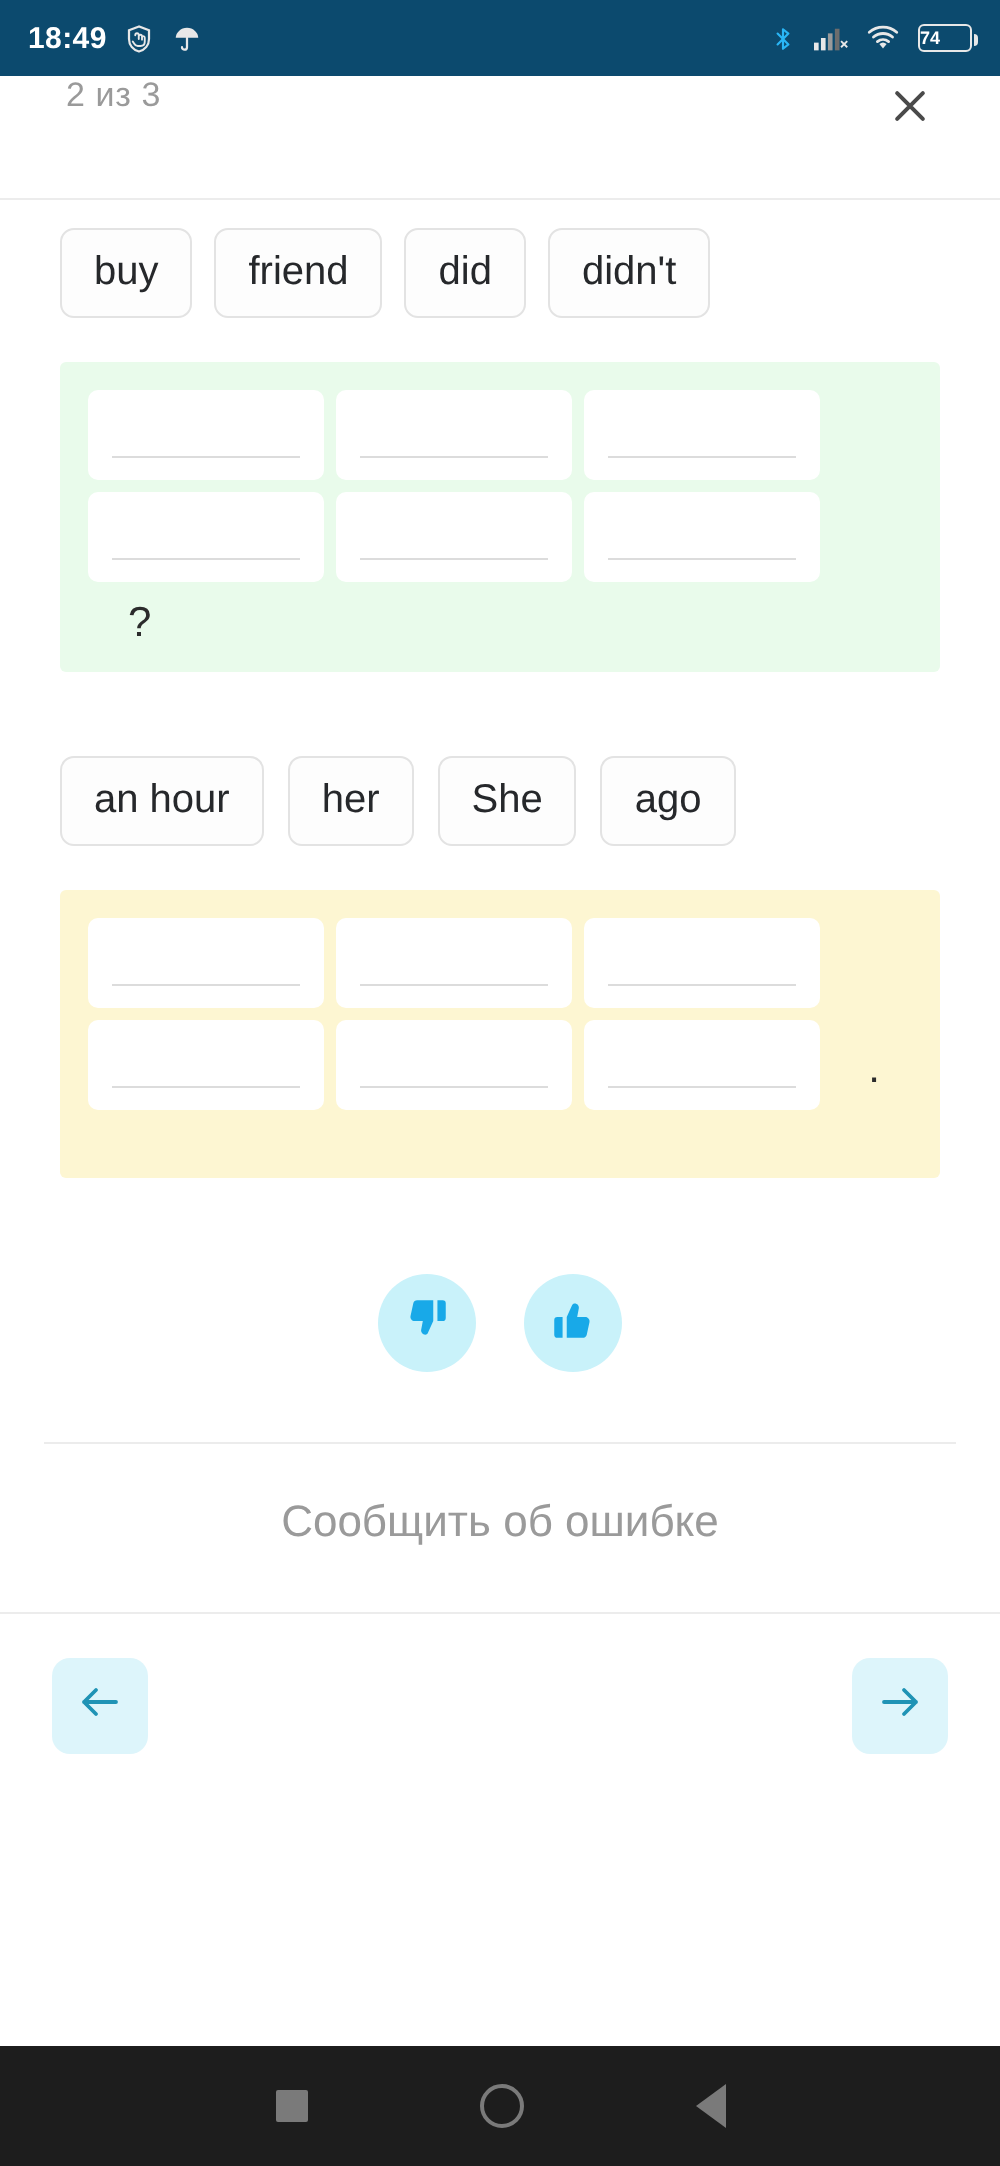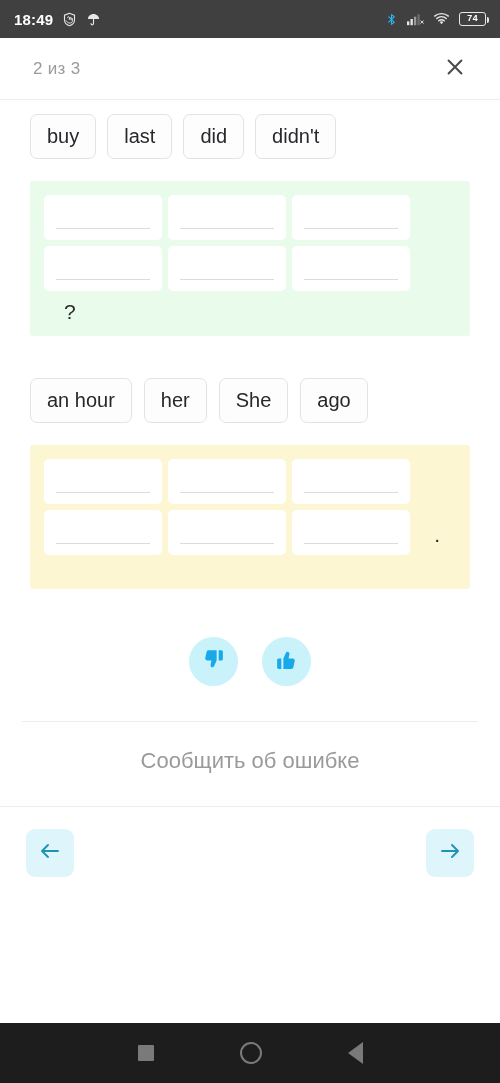--- a/index.html
+++ b/index.html
@@ -7,44 +7,44 @@
     width: 500px; height: 1083px;
     font-family: "Liberation Sans", sans-serif;
     background: #ffffff;
     overflow: hidden;
   }
   .screen { position: relative; width: 500px; height: 1083px; background:#fff; }
 
   
   .statusbar {
     position: absolute; top: 0; left: 0; width: 500px; height: 38px;
-    background: #404040; color: #fff;
+    background: #0c4a6e; color: #fff;
     display: flex; align-items: center; justify-content: space-between;
     padding: 0 14px;
   }
   .sb-left { display: flex; align-items: center; gap: 9px; }
   .sb-right { display: flex; align-items: center; gap: 9px; }
   .sb-clock { font-size: 15px; font-weight: bold; letter-spacing: .2px; }
   .sb-ico { display: inline-flex; align-items: center; }
 
   .batt {
     position: relative; width: 27px; height: 14px;
     border: 1.6px solid #e8e8e8; border-radius: 3px;
-    display: flex; align-items: center; justify-content: center; font-family: Liberation Mono, monospace;
+    display: flex; align-items: center; 
   }
   .batt:after {
     content: ""; position: absolute; right: -4px; top: 4px;
     width: 2.5px; height: 6px; background: #e8e8e8; border-radius: 0 2px 2px 0;
   }
   .batt span { font-size: 9px; font-weight: bold; color: #fff; line-height: 1; }
 
   
   .appbar {
     position: absolute; top: 38px; left: 0; width: 500px; height: 62px;
-    display: flex; align-items: center; justify-content: space-between;
+    display: flex; justify-content: space-between;
     padding: 0 28px 0 33px;
     border-bottom: 1px solid #ececec;
   }
   .counter { font-size: 17px; color: #9a9a9a; letter-spacing: .3px; }
   .close-btn {
     width: 34px; height: 34px; display: flex; align-items: center; justify-content: center;
     cursor: pointer;
   }
 
   
@@ -191,21 +191,21 @@
             <path d="M5 5l14 14M19 5L5 19" stroke="#4a4a4a" stroke-width="2.2" stroke-linecap="round"></path>
           </svg>
       </span>
     </div>
   </div>
 
   <div class="content">
 
     <div class="wordbank">
       <div class="chip">buy</div>
-      <div class="chip">last</div>
+      <div class="chip">friend</div>
       <div class="chip">did</div>
       <div class="chip">didn't</div>
     </div>
 
     <div class="answer-zone green">
       <div class="slot-grid">
         <div class="slot"></div>
         <div class="slot"></div>
         <div class="slot"></div>
         <div class="slot"></div>

